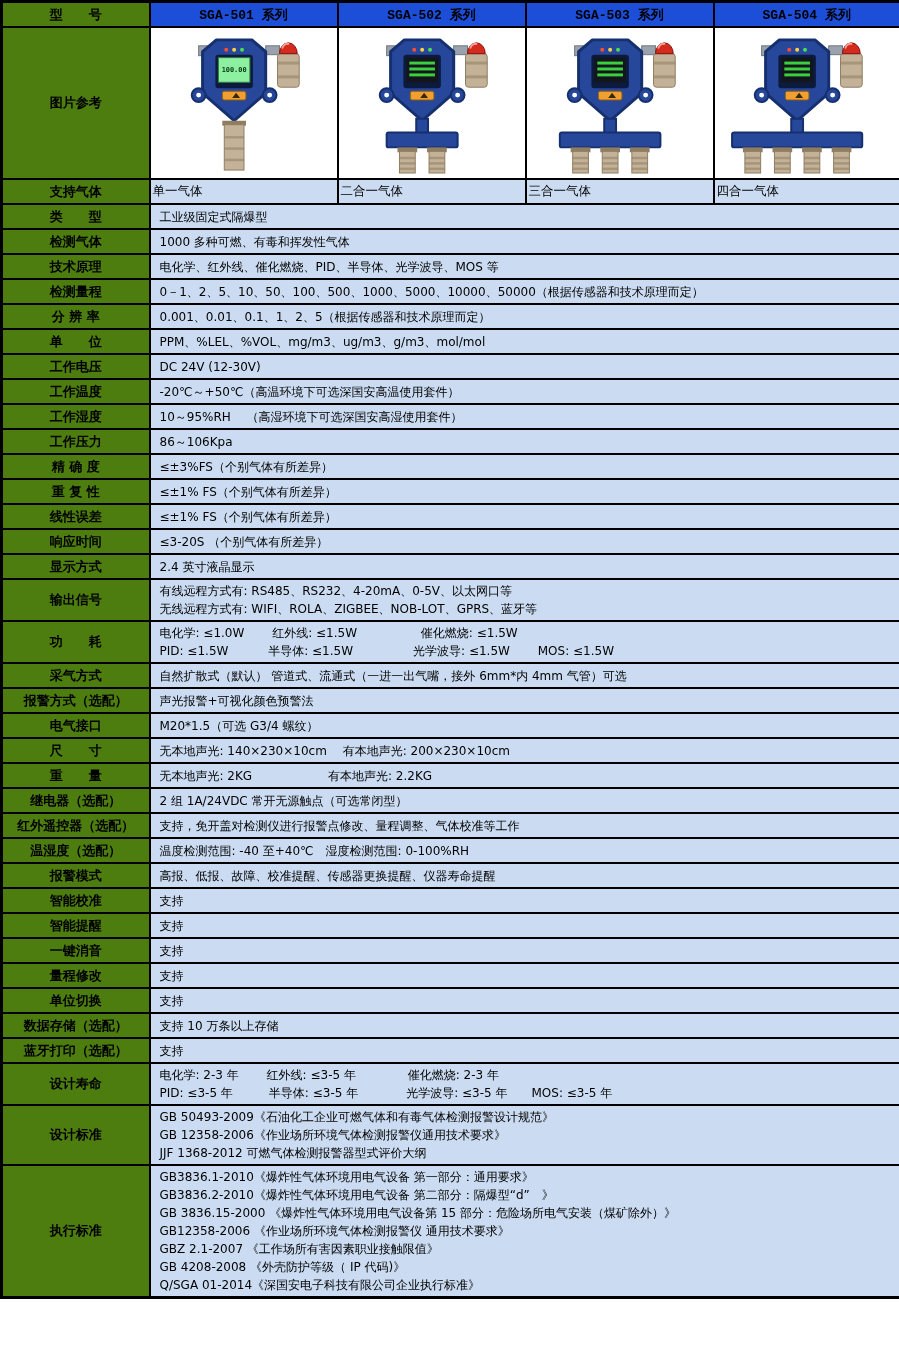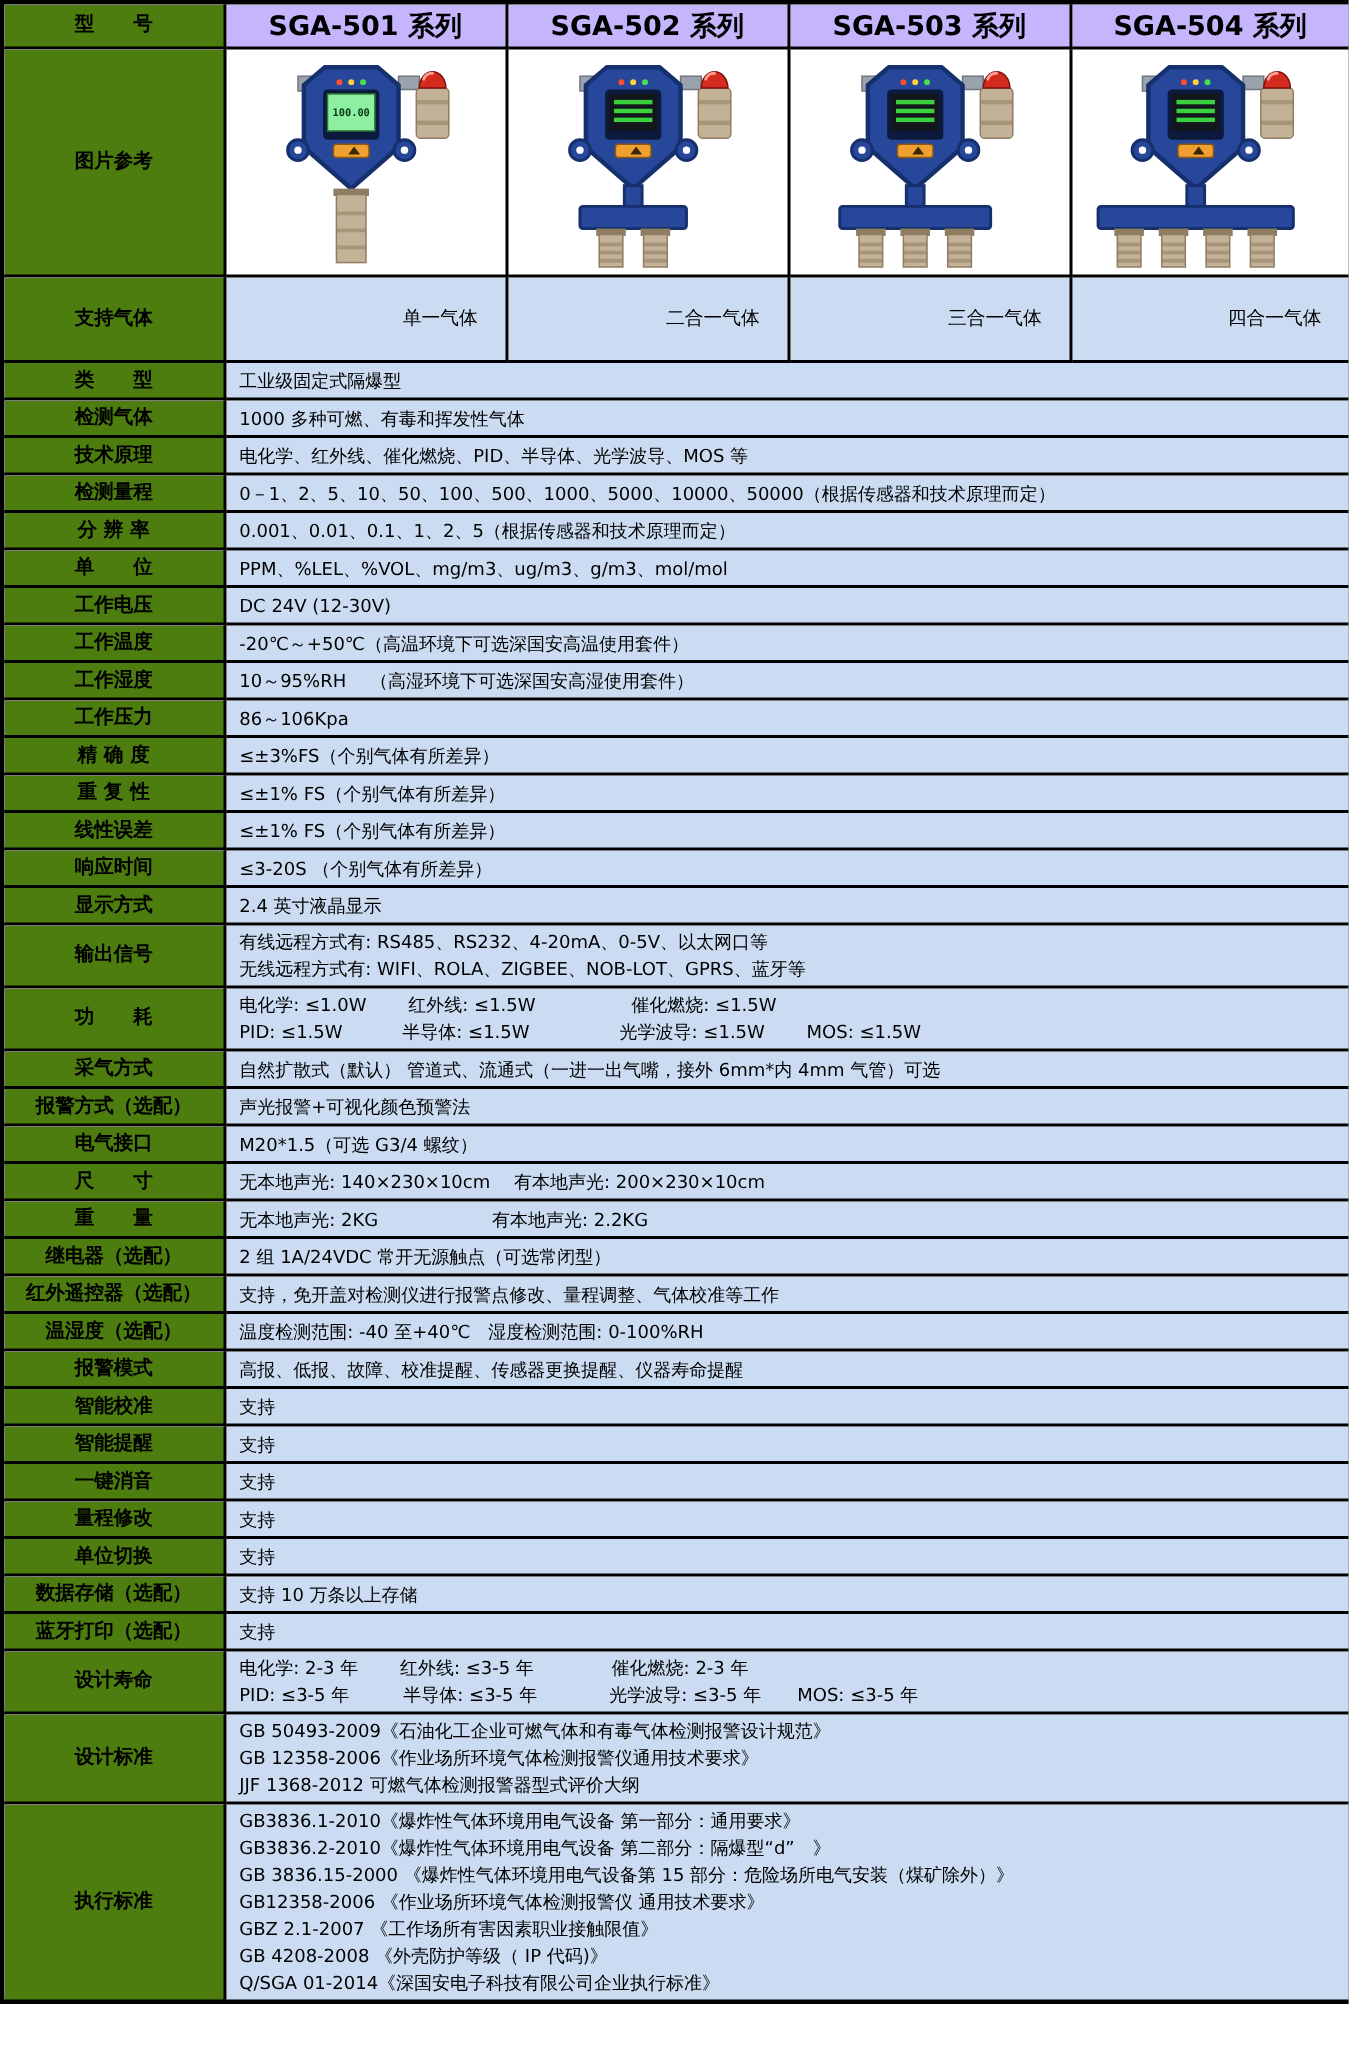--- a/index.html
+++ b/index.html
@@ -3,22 +3,22 @@
 <meta charset="utf-8">
 <style>
   html,body{margin:0;padding:0;background:#ffffff;}
   body{font-family:"DejaVu Sans","Liberation Sans",sans-serif;color:#000;}
   .page{width:899px;}
   table.spec{border-collapse:collapse;width:899px;table-layout:fixed;border:3px solid #000;}
   table.spec td{border:2px solid #000;vertical-align:middle;overflow:hidden;}
   td.label{background:#4d7c0f;font-weight:bold;text-align:center;font-size:13px;padding:2px 3px;line-height:16px;}
   td.val{background:#CBDCF2;font-size:12px;padding:2px 9px;text-align:left;}
   td.val .line{line-height:18px;white-space:pre-wrap;}
-  td.model{background:#c4b5fd;font-weight:bold;text-align:center;font-size:18px;padding:2px;}
-  td.gas{background:#CBDCF2;text-align:right;font-size:12.5px;padding:18px;}
+  td.model{background:#1d4ed8;font-weight:bold;text-align:center;font-size:13px;padding:2px;font-family:Liberation Mono, monospace;}
+  td.gas{background:#CBDCF2;text-align:left;font-size:12.5px;padding:2px;}
   td.imgcell{background:#FFFFFF;text-align:center;padding:1px;}
   tr.r-header td{height:19px;}
   tr.r-images td{height:146px;}
   tr.r-cells td{height:19px;}
   tr.r-value td{height:19px;}
   svg.detector{display:block;margin:0 auto;}
 </style>
 </head>
 <body>
 

